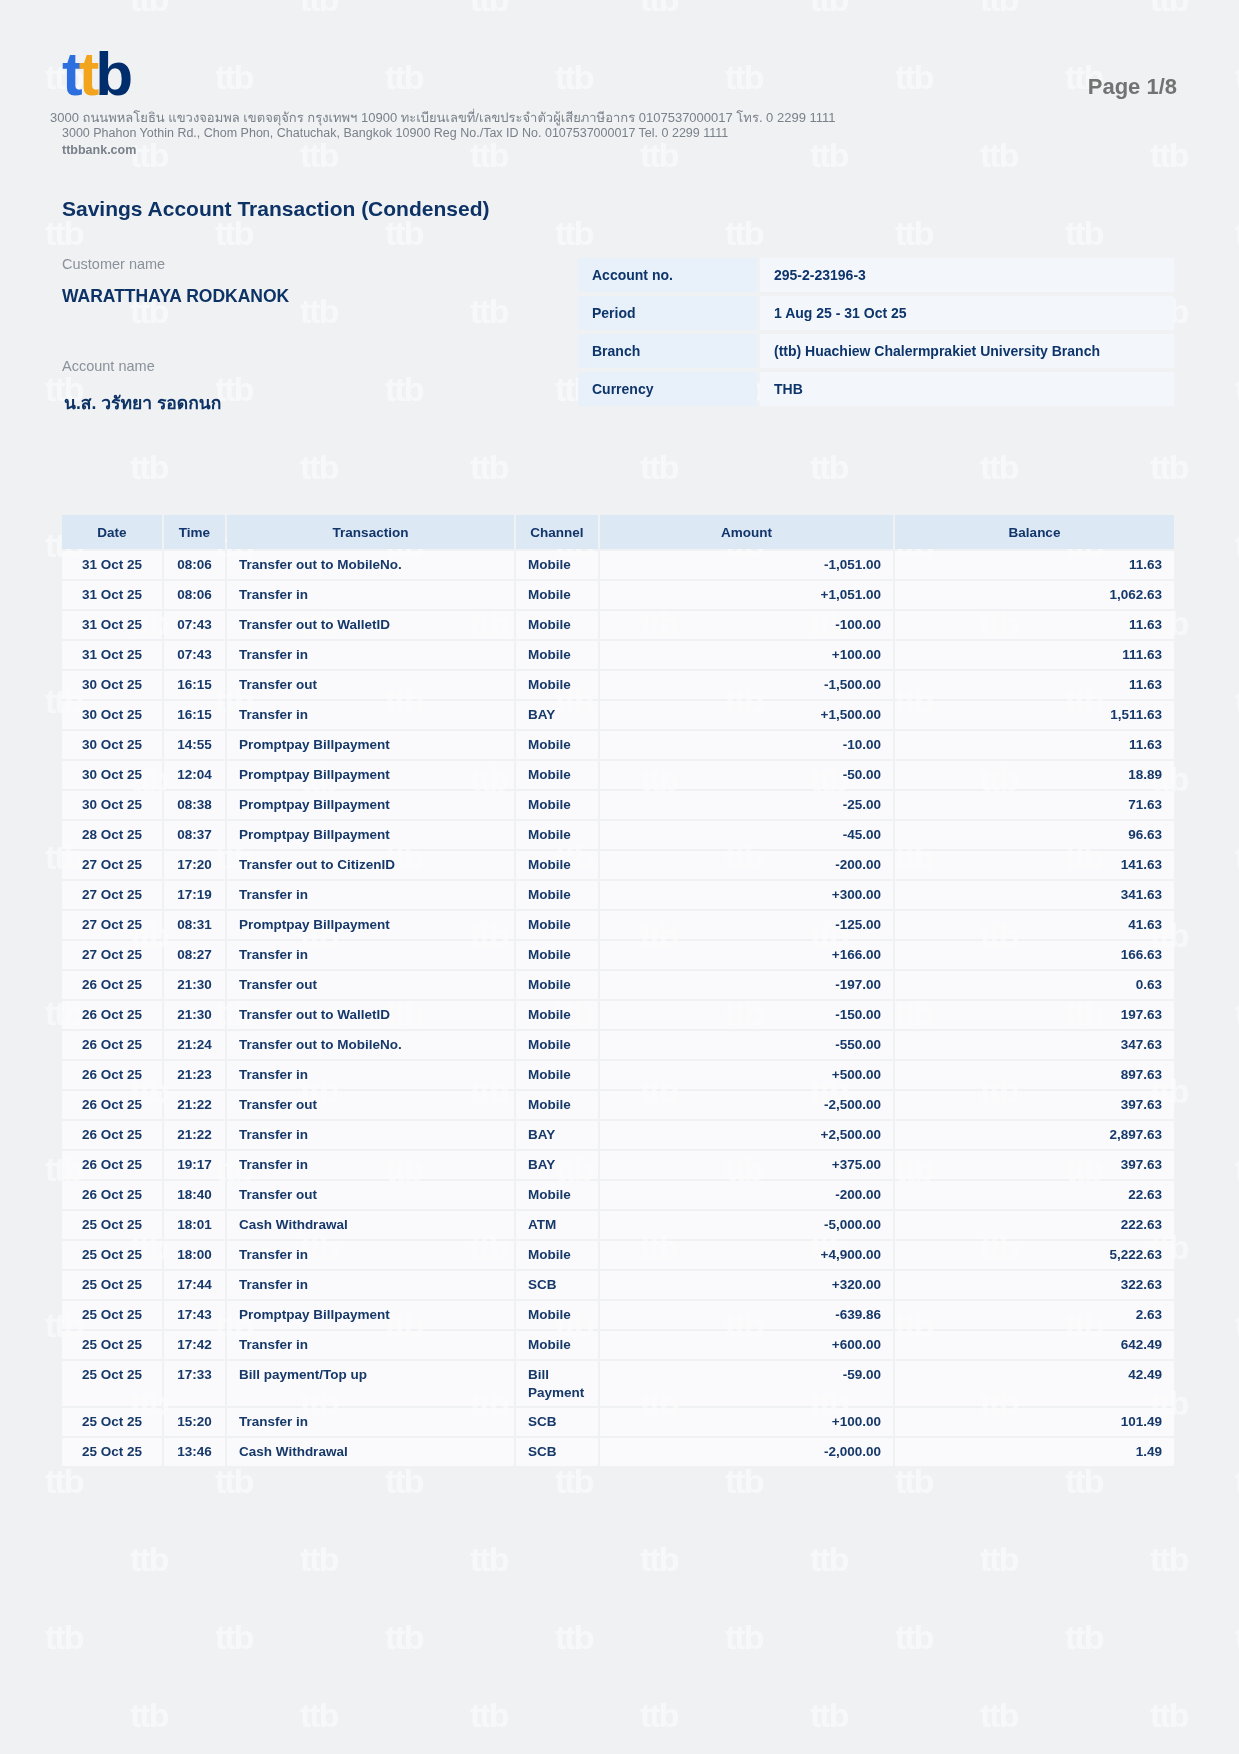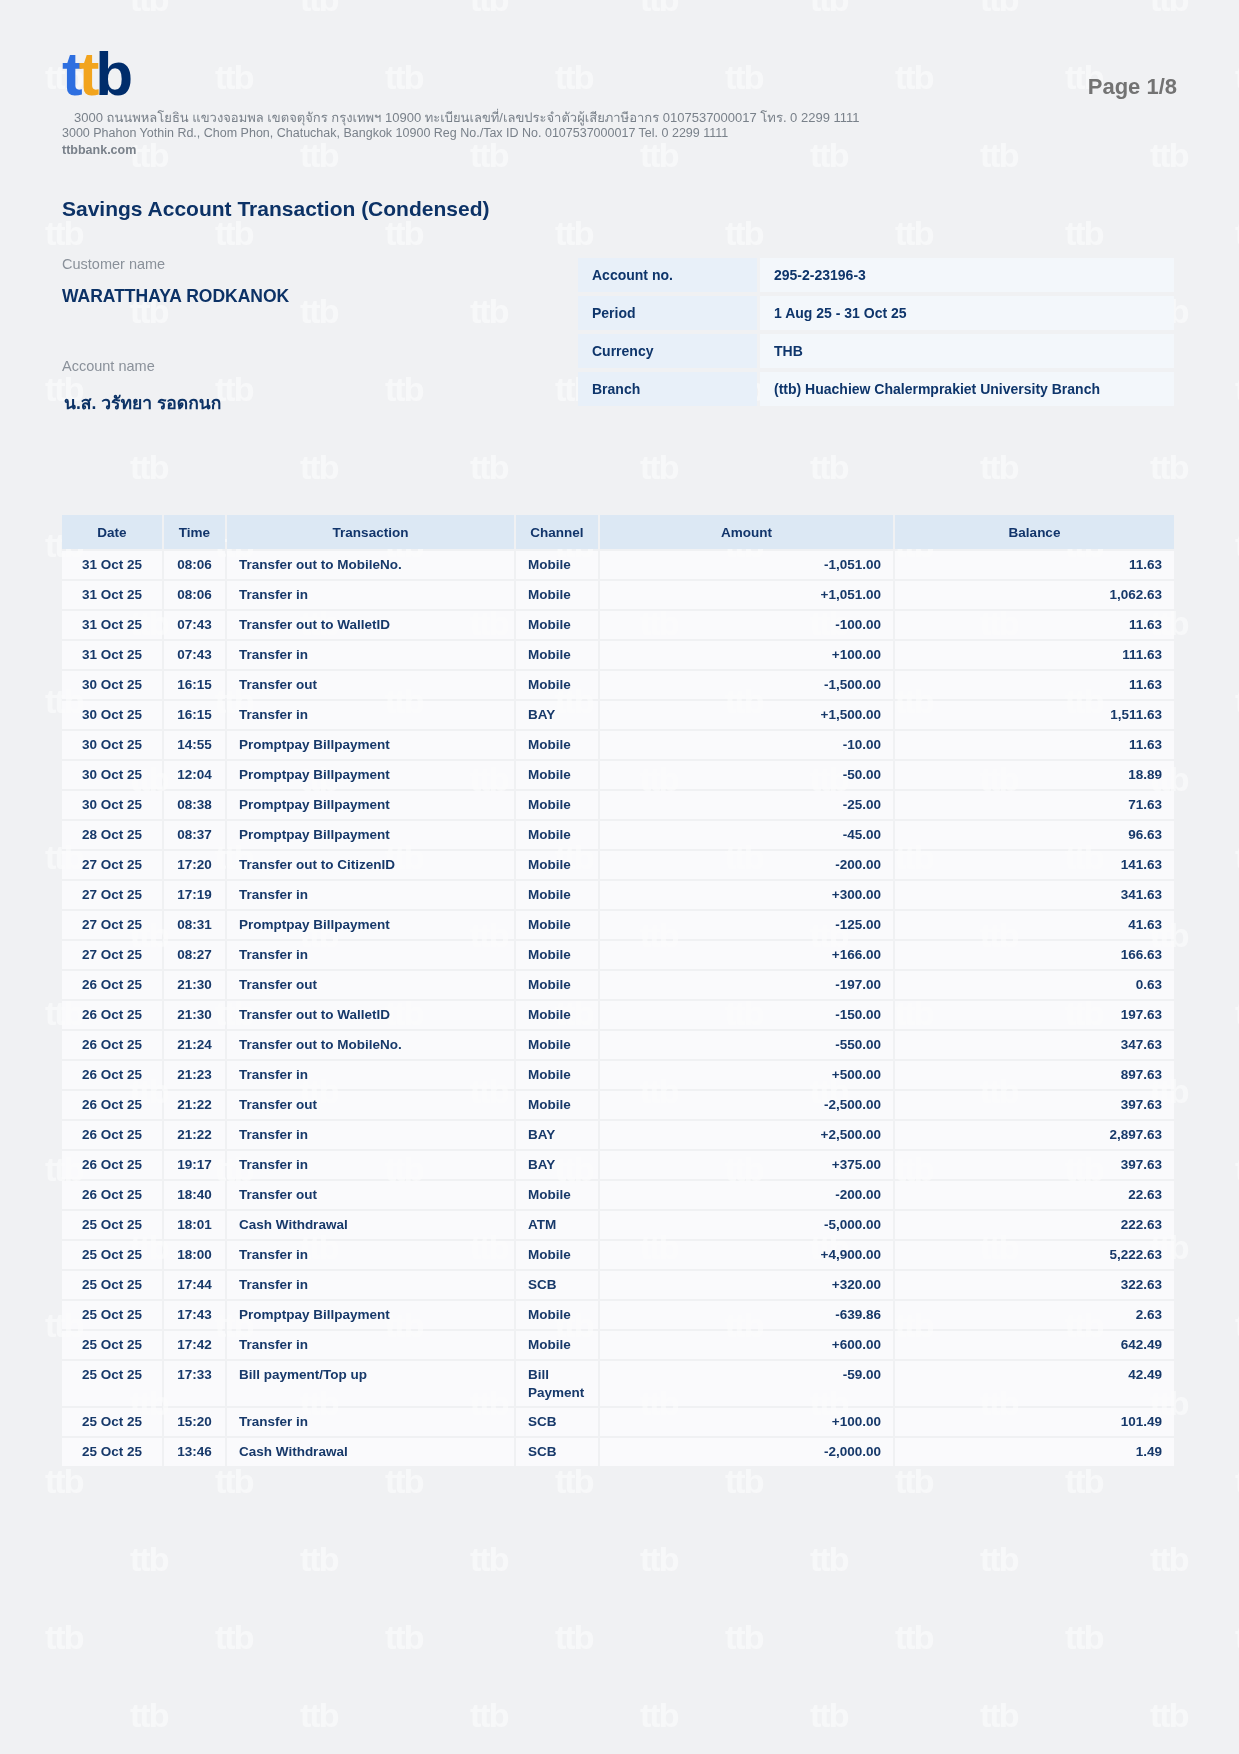--- a/index.html
+++ b/index.html
@@ -19,21 +19,21 @@
   .content { position:absolute; inset:0; z-index:1; }
   .logo-row { position:absolute; left:62px; top:46px; display:flex; align-items:flex-start; }
   .logo { font-size:62px; font-weight:800; letter-spacing:-4px; line-height:56px; display:flex; }
   .logo .l1 { color:#2e6fe0; }
   .logo .l2 { color:#f2a41d; }
   .logo .l3 { color:#002d6b; }
   .bank-names { margin-left:18px; padding-top:2px; }
   .bank-th { font-size:27px; font-weight:700; color:#0c3266; line-height:32px; }
   .bank-en { font-size:16.5px; font-weight:700; color:#0c3266; line-height:22px; margin-top:1px; }
   .page-label { position:absolute; right:62px; top:74px; font-size:22px; font-weight:700; color:#737373; }
-  .addr-th { position:absolute; left:74px; top:107px; font-size:13px; color:#79818a; }
+  .addr-th { position:absolute; left:50px; top:107px; font-size:13px; color:#79818a; }
   .addr-en { position:absolute; left:62px; top:126px; font-size:12.5px; color:#79818a; }
   .website { position:absolute; left:62px; top:143px; font-size:12.5px; font-weight:700; color:#79818a; }
   
   .doc-title { position:absolute; left:62px; top:197px; font-size:21px; font-weight:700; color:#0c3266; }
   .cust-label { position:absolute; left:62px; top:256px; font-size:14.5px; color:#8a919a; }
   .cust-name { position:absolute; left:62px; top:286px; font-size:17.5px; font-weight:700; color:#0c3266; }
   .acct-label { position:absolute; left:62px; top:358px; font-size:14.5px; color:#8a919a; }
   .acct-name { position:absolute; left:64px; top:389px; font-size:17.5px; font-weight:700; color:#0c3266; }
   
   .info-table { position:absolute; left:578px; top:258px; width:596px; }
@@ -266,26 +266,26 @@
       <div id="info-rows">
           <div class="info-row">
             <div class="cell label">Account no.</div>
             <div class="cell value">295-2-23196-3</div>
           </div>
           <div class="info-row">
             <div class="cell label">Period</div>
             <div class="cell value">1 Aug 25 - 31 Oct 25</div>
           </div>
           <div class="info-row">
+            <div class="cell label">Branch</div>
+            <div class="cell value">(ttb) Huachiew Chalermprakiet University Branch</div>
+          </div>
+          <div class="info-row">
             <div class="cell label">Currency</div>
             <div class="cell value">THB</div>
-          </div>
-          <div class="info-row">
-            <div class="cell label">Branch</div>
-            <div class="cell value">(ttb) Huachiew Chalermprakiet University Branch</div>
           </div>
         </div>
     </div>
 
     <div class="tx-table">
       <div class="tx-grid tx-head" id="tx-head">
           <div class="hcell">Date</div>
           <div class="hcell">Time</div>
           <div class="hcell">Transaction</div>
           <div class="hcell">Channel</div>

